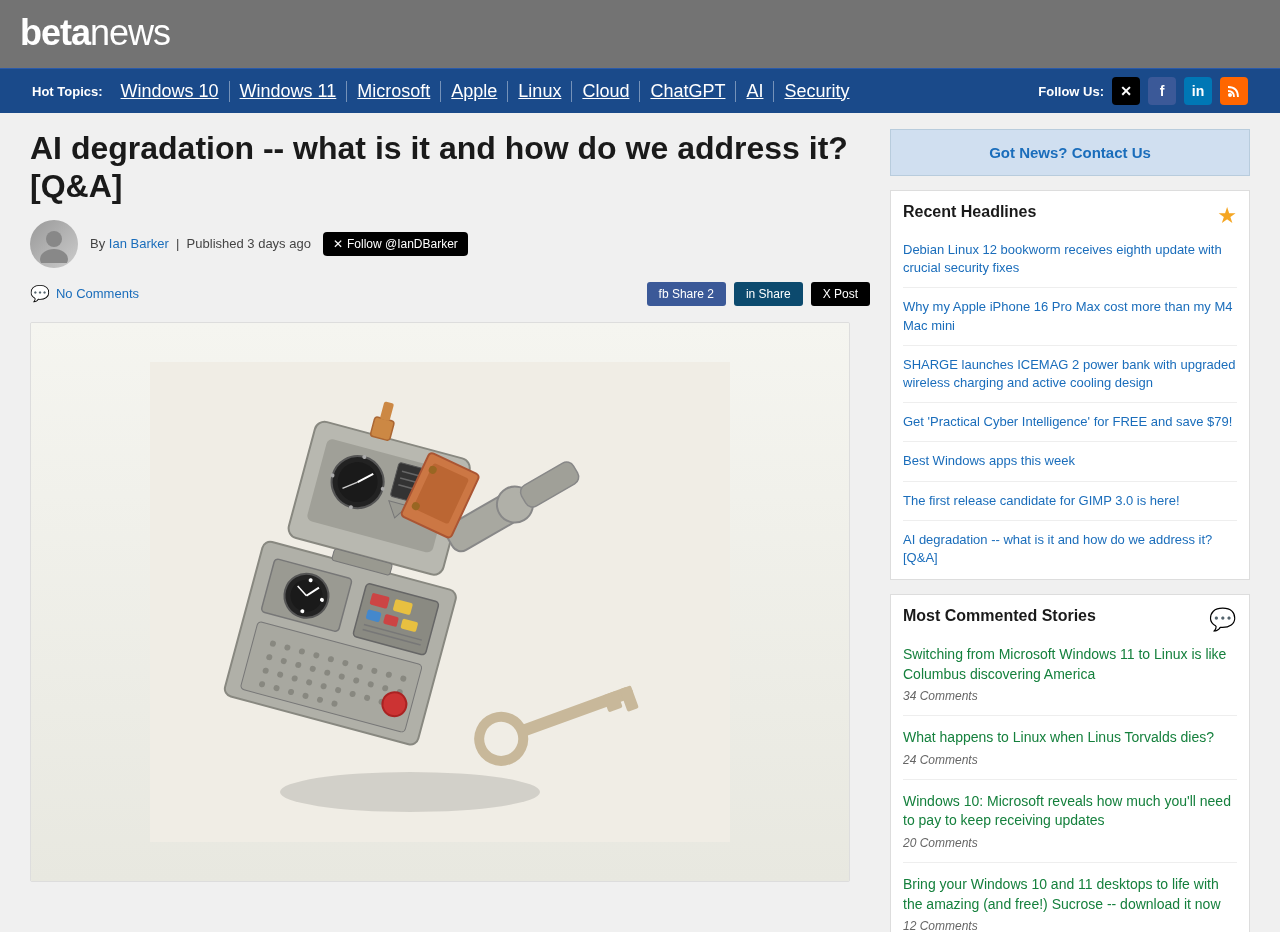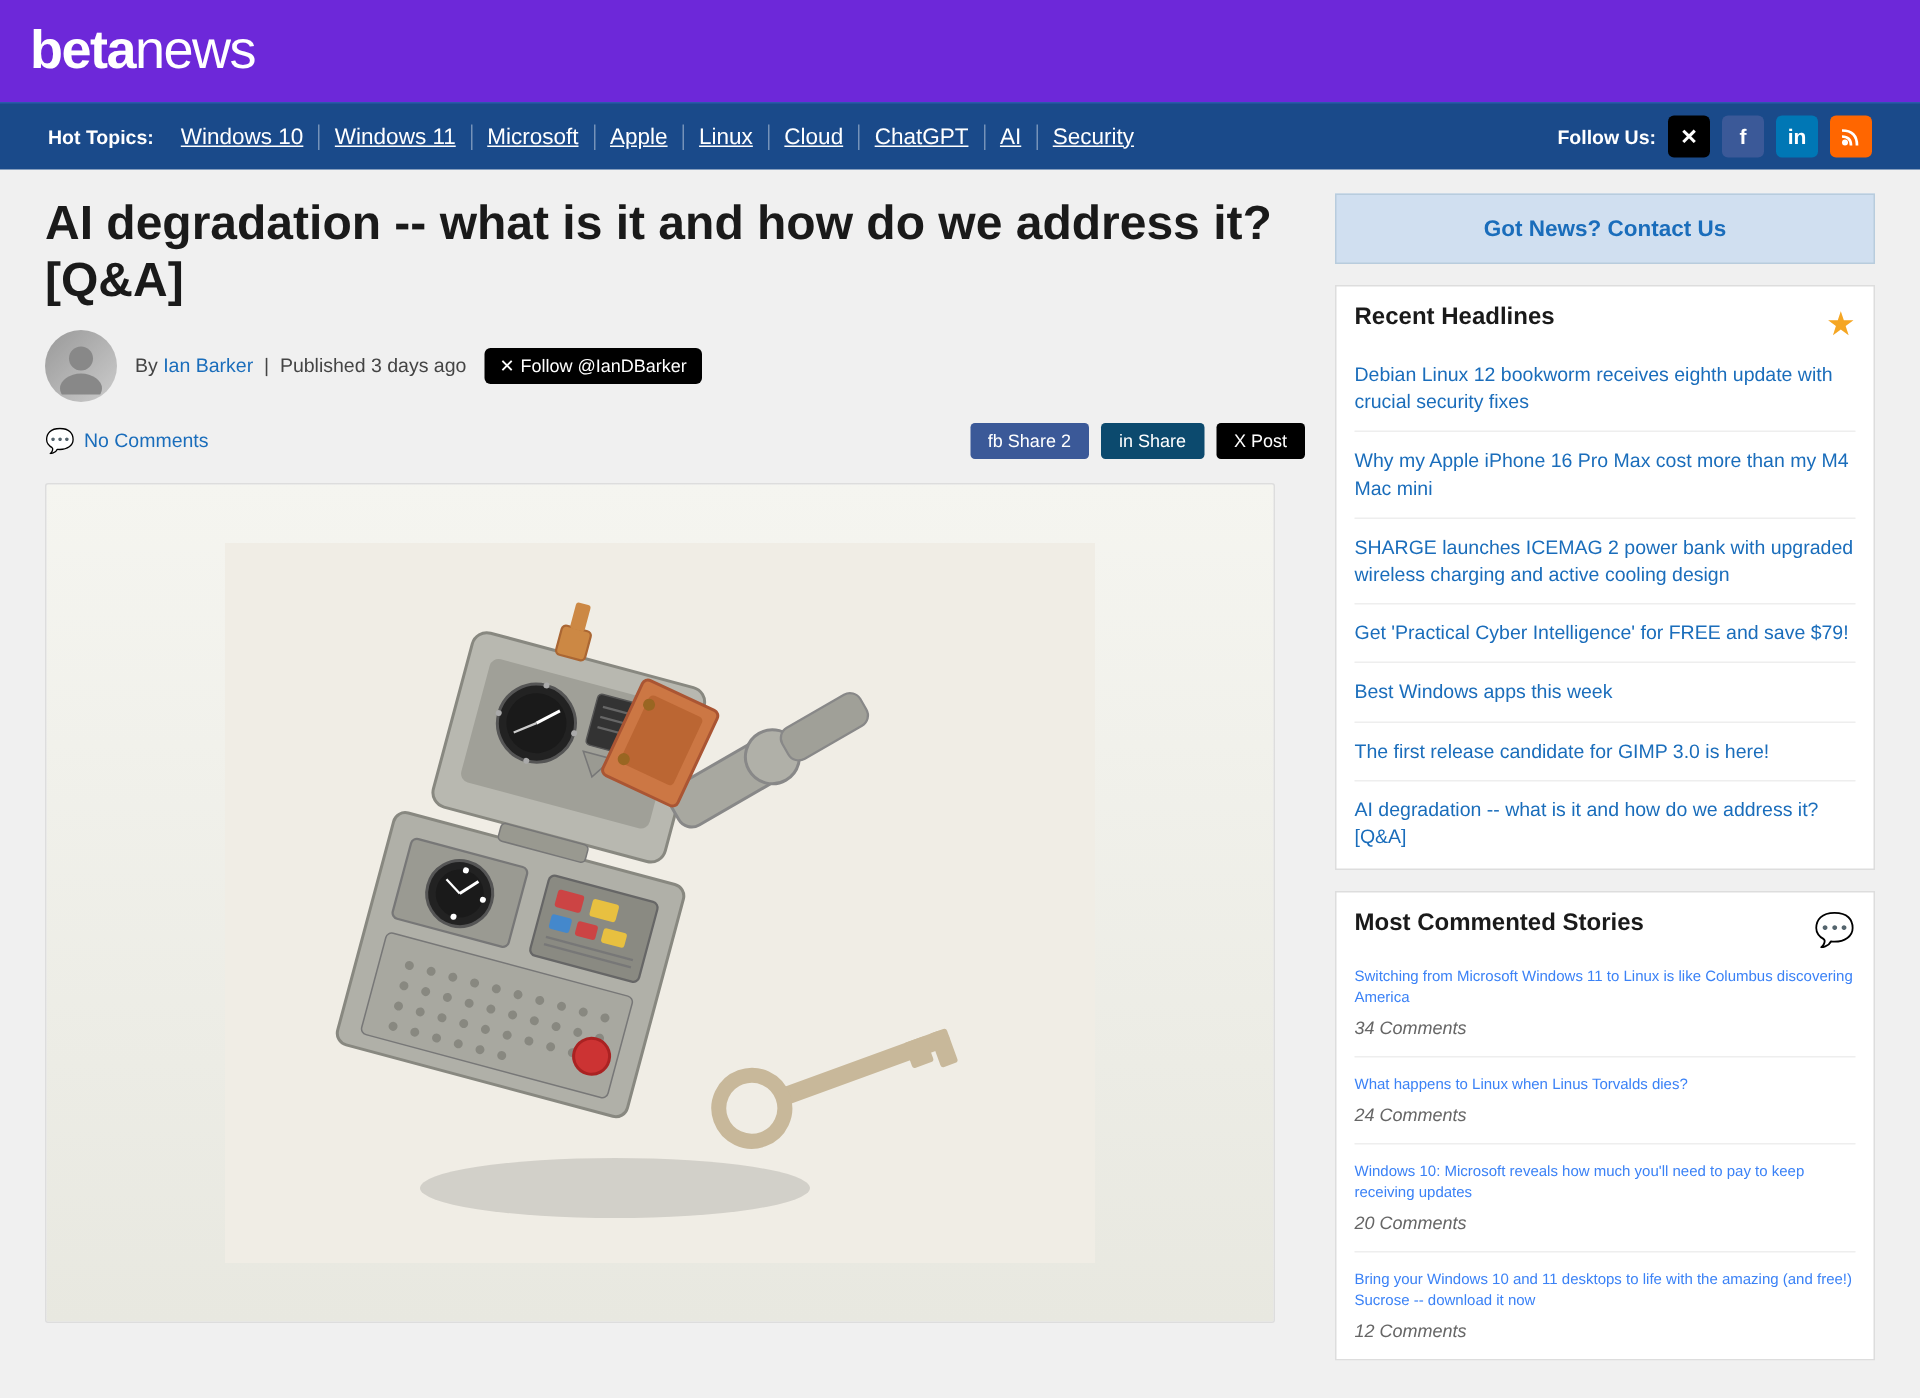--- a/index.html
+++ b/index.html
@@ -1,20 +1,20 @@
 <!DOCTYPE html>
 <html><head>
   <meta charset="utf-8">
   <style>
     * { margin: 0; padding: 0; box-sizing: border-box; }
     body { font-family: Arial, Helvetica, sans-serif; background: #f0f0f0; font-size: 14px; }
 
     
     #header {
-      background: #6d28d9;
+      background: #737373;
       padding: 12px 20px 14px 20px;
     }
     #logo {
       color: white;
       font-size: 36px;
       font-weight: normal;
       letter-spacing: -1px;
     }
     #logo span {
       font-weight: bold;
@@ -31,21 +31,21 @@
     }
     #hot-topics-label {
       color: white;
       font-weight: bold;
       font-size: 13px;
       margin-right: 8px;
     }
     .nav-link {
       color: white;
       text-decoration: underline;
-      font-size: 15px;
+      font-size: 18px;
       padding: 0 10px;
       border-right: 1px solid rgba(255,255,255,0.4);
       cursor: pointer;
     }
     .nav-link:last-of-type {
       border-right: none;
     }
     #follow-us {
       margin-left: auto;
       display: flex;
@@ -282,23 +282,23 @@
       margin-bottom: 12px;
       padding-bottom: 12px;
       border-bottom: 1px solid #eee;
     }
     .commented-story:last-child {
       border-bottom: none;
       margin-bottom: 0;
       padding-bottom: 0;
     }
     .commented-story a {
-      color: #3b82f6;
+      color: #15803d;
       text-decoration: none;
-      font-size: 10px;
+      font-size: 14px;
       line-height: 1.4;
       display: block;
       margin-bottom: 3px;
     }
     .comment-count {
       font-size: 12px;
       color: #666;
       font-style: italic;
     }
 

